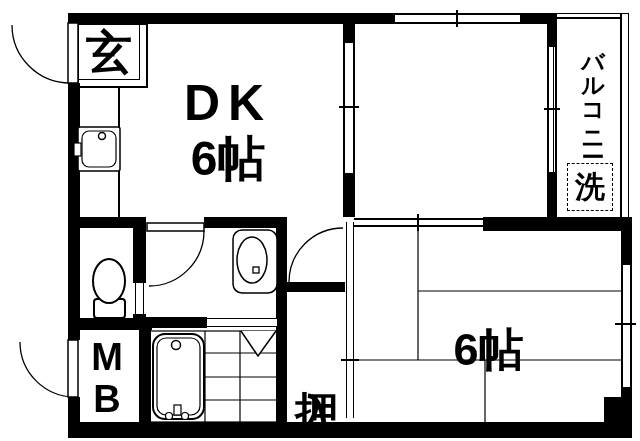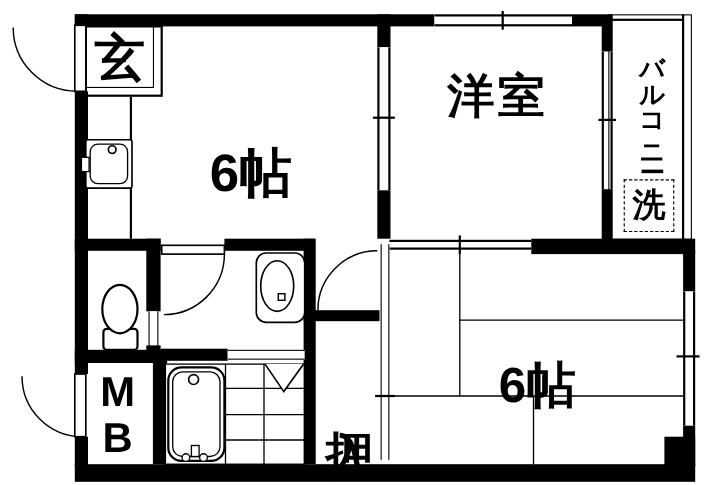--- a/index.html
+++ b/index.html
@@ -144,23 +144,23 @@
     <g>
       <path d="M 204 231 A 55 55 0 0 1 149 286" stroke="#000" stroke-width="1.3" fill="none"></path>
       <rect x="147" y="223" width="57" height="8" stroke="#000" stroke-width="1.5" fill="#fff"></rect>
     </g>
 
     <path d="M 289 282 A 54 54 0 0 1 343 228" stroke="#000" stroke-width="1.3" fill="none"></path>
   </svg>
 
   <div class="abs lbl" style="left:80px;top:25px;width:58px;height:54px;font-size:46px;">玄</div>
 
+  <div class="abs lbl" style="left:143px;top:76px;width:170px;height:54px;font-size:50px;letter-spacing:8px;">DK</div>
   <div class="abs lbl" style="left:143px;top:132px;width:170px;height:54px;font-size:48px;">6帖</div>
 
-  <div class="abs lbl" style="left:360px;top:66px;width:185px;height:44px;font-size:43px;letter-spacing:3px;">洋室</div>
 
   <div class="abs lbl" style="left:396px;top:325px;width:185px;height:48px;font-size:45px;">6帖</div>
 
   <div class="abs lbl vert" style="left:578px;top:20px;width:30px;height:140px;font-size:23px;font-weight:bold;letter-spacing:1px;">バルコニー</div>
 
   <div class="abs lbl" style="left:567px;top:165px;width:46px;height:44px;font-size:30px;">洗</div>
 
   <div class="abs lbl vert" style="left:292px;top:296px;width:50px;height:122px;font-size:43px;">押入</div>
 
   <div class="abs" style="left:83px;top:336px;width:48px;text-align:center;font-weight:bold;font-size:38px;line-height:42px;color:#000;">

